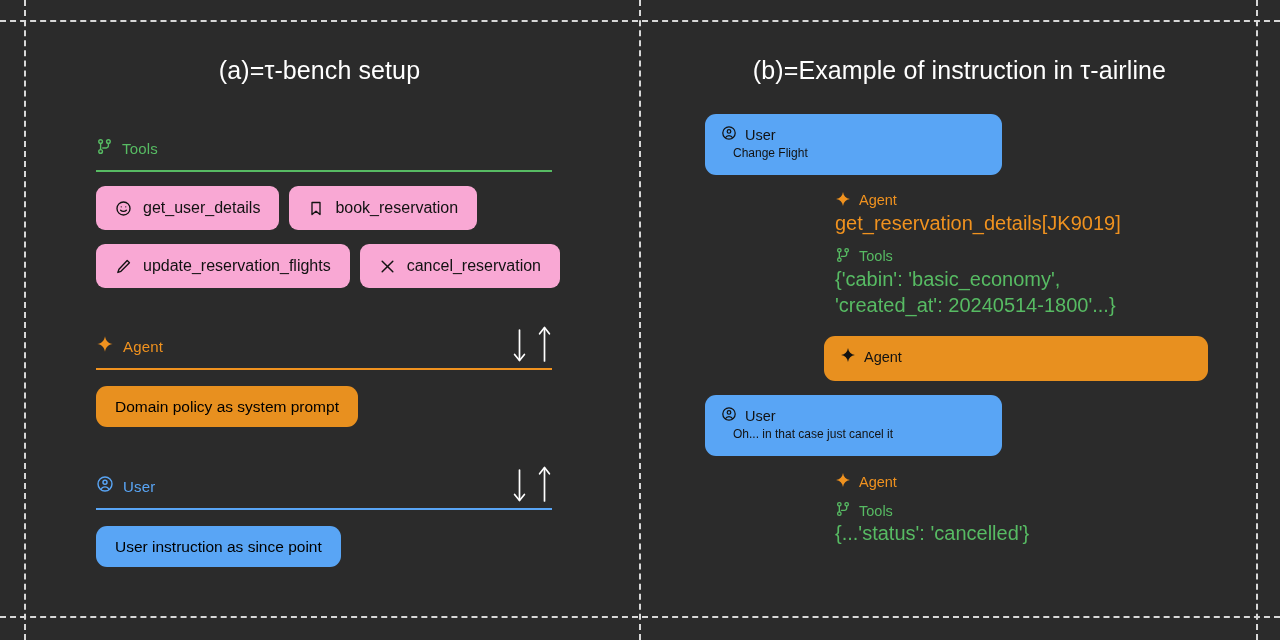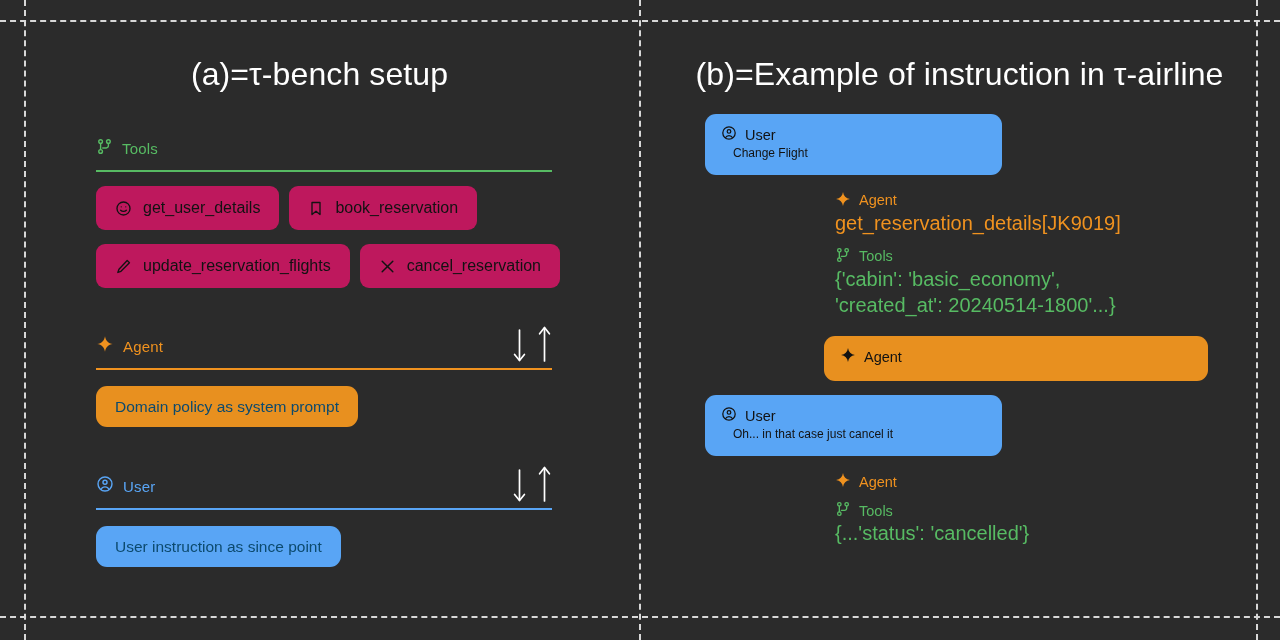--- a/index.html
+++ b/index.html
@@ -40,21 +40,21 @@
   .panel { position: relative; height: 100%; }
   .panel-a { width: 639px; }
   .panel-b { width: 641px; }
 
   .panel-title {
     position: absolute;
     left: 0; right: 0;
     top: 56px;
     text-align: center;
     color: #ffffff;
-    font-size: 32px;
+    font-size: 25px;
     font-weight: 400;
     letter-spacing: 0.1px;
   }
 
   
   .a-body {
     position: absolute;
     left: 96px;
     top: 136px;
     width: 456px;
@@ -91,42 +91,42 @@
     gap: 10px;
     color: #ffffff;
   }
 
   .chip-row {
     display: flex;
     gap: 10px;
     margin-top: 14px;
   }
   .chip {
-    background: #be185d;
+    background: #f9a8d4;
     color: #121212;
     border-radius: 9px;
     height: 44px;
     display: flex;
     align-items: center;
     gap: 11px;
     padding: 0 19px;
     font-size: 16px;
     white-space: nowrap;
   }
   .chip svg { display: block; flex: none; }
 
   .bubble-a {
     margin-top: 16px;
     border-radius: 11px;
     height: 41px;
     display: inline-flex;
     align-items: center;
     padding: 4px 19px;
     font-size: 15.5px;
-    color: #0c4a6e;
+    color: #000000;
   }
   .bubble-orange { background: #e8901f; }
   .bubble-blue   { background: #59a5f5; }
 
   .gap-agent { margin-top: 46px; }
   .gap-user  { margin-top: 47px; }
 
   
   .b-body {
     position: absolute;

